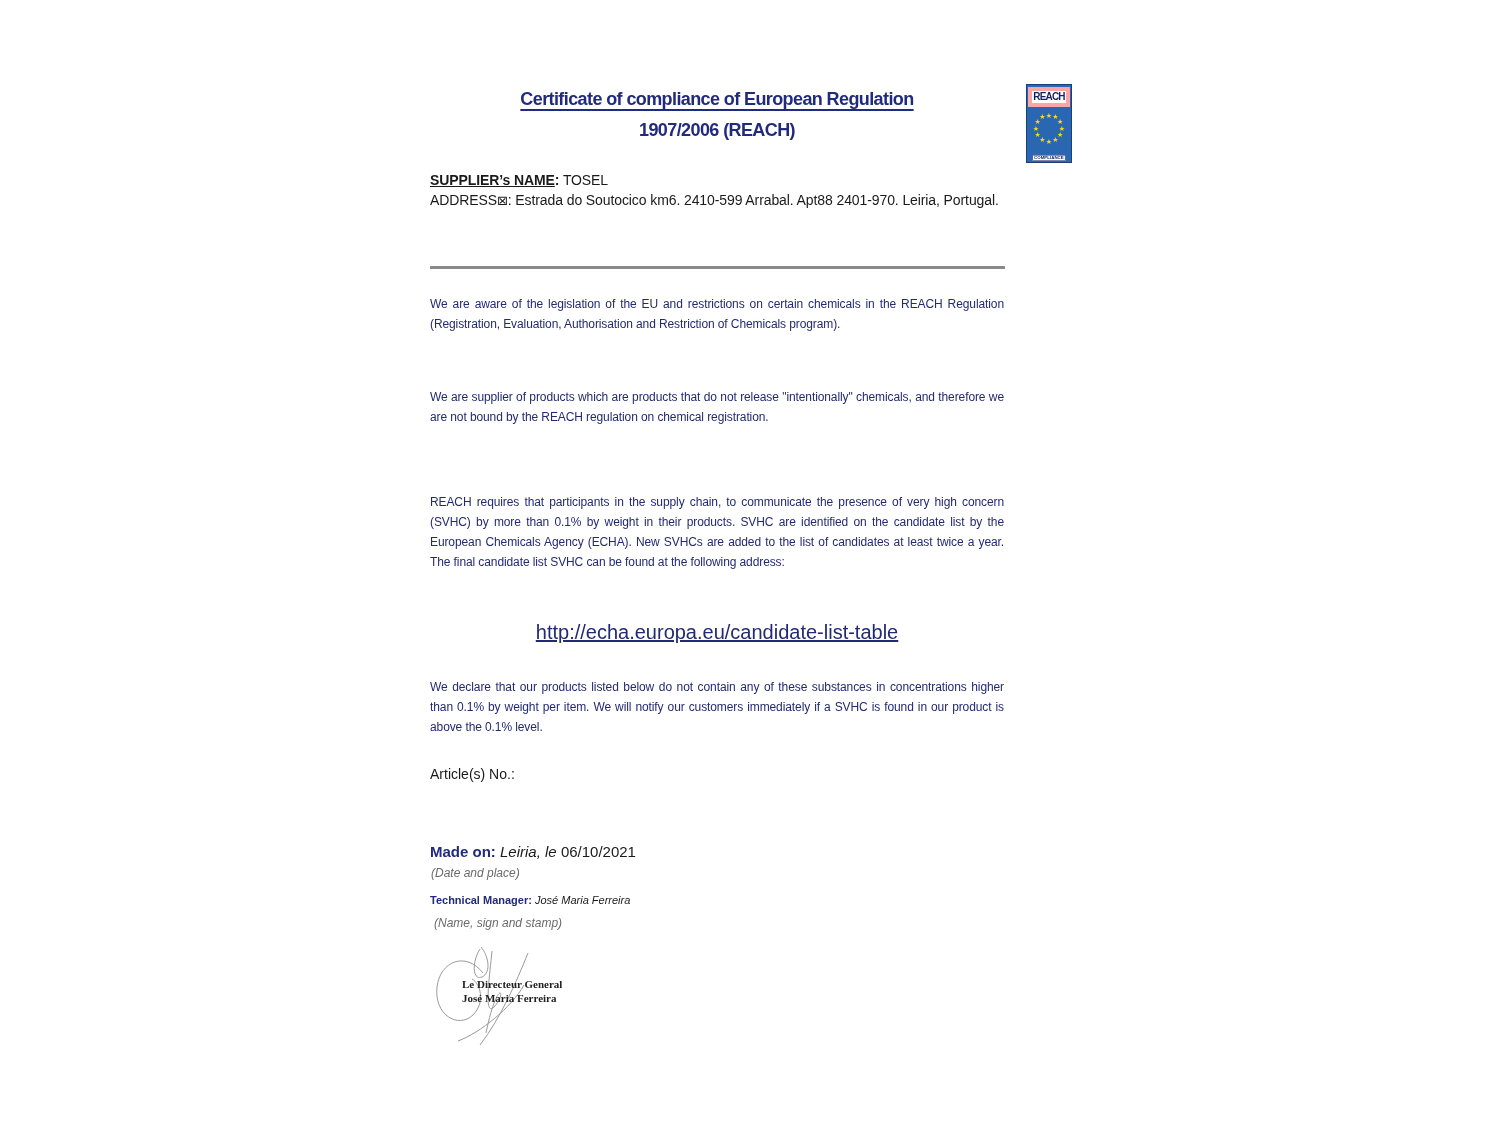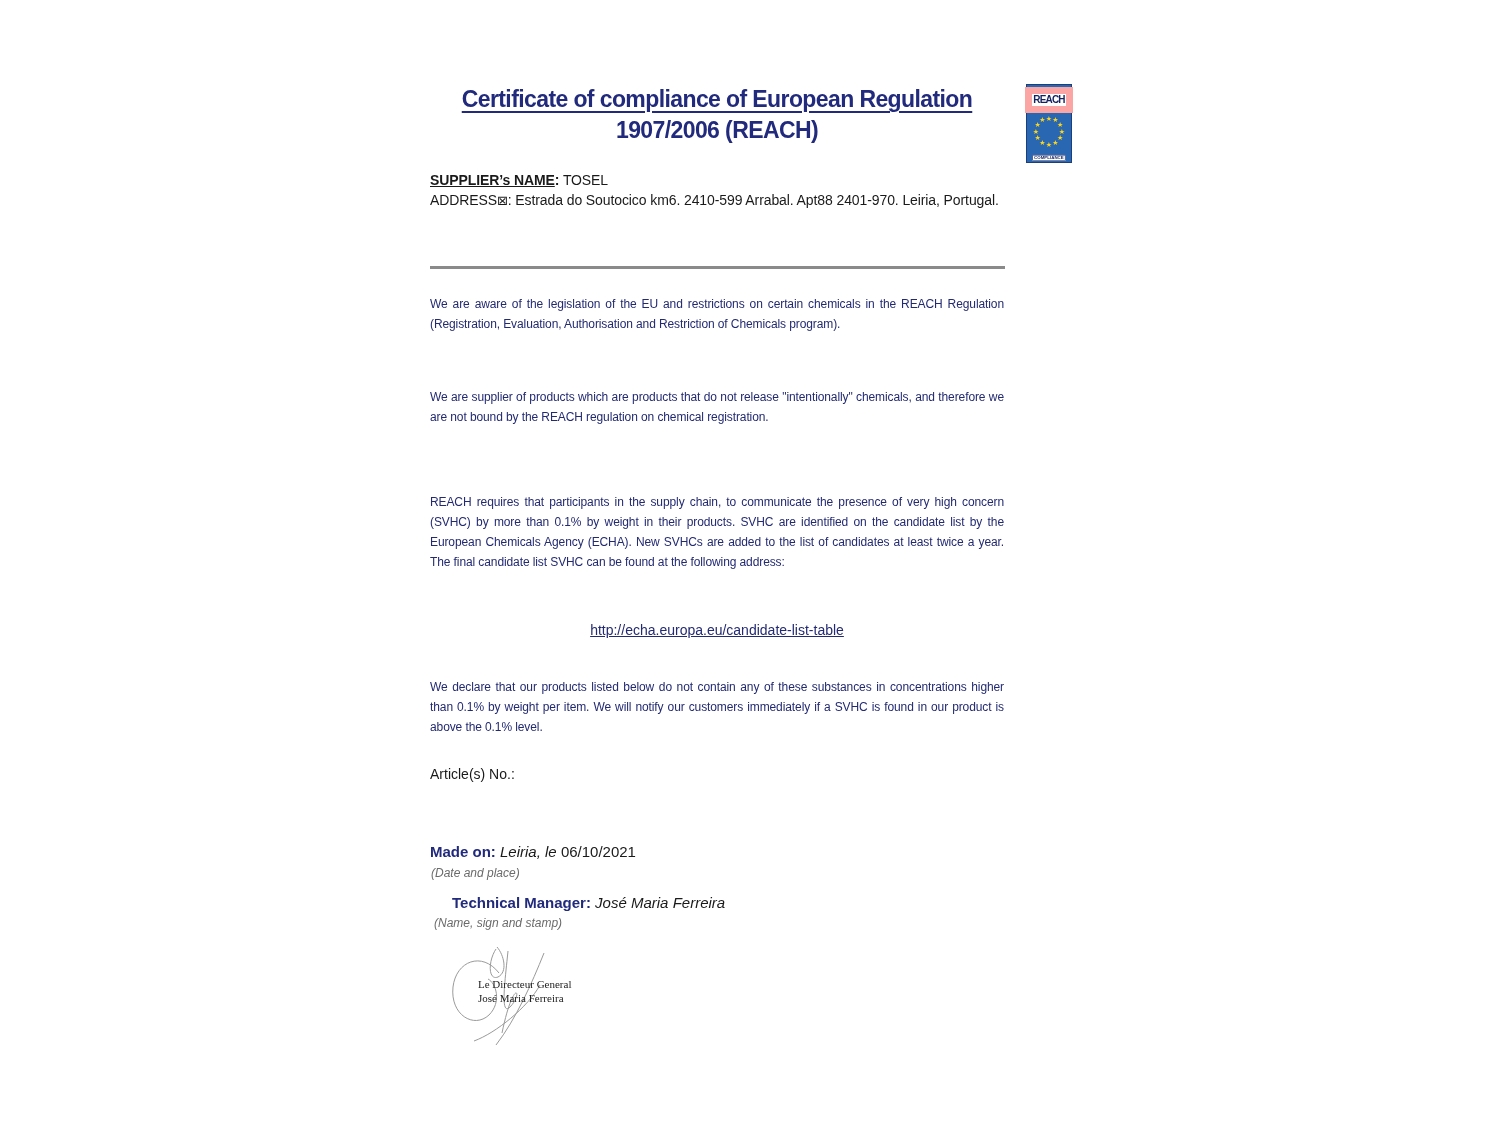--- a/index.html
+++ b/index.html
@@ -4,30 +4,30 @@
 <style>
   html,body{margin:0;padding:0;}
   body{
     width:1500px;height:1125px;background:#ffffff;position:relative;overflow:hidden;
     font-family:"Liberation Sans", sans-serif;
   }
   .abs{position:absolute;}
   
   .title{
     left:418px;top:84px;width:598px;text-align:center;
-    color:#212a7c;font-weight:bold;font-size:23px;line-height:31px;letter-spacing:-0.6px;
+    color:#212a7c;font-weight:bold;font-size:18px;line-height:31px;letter-spacing:-0.6px;
   }
   .title .u{text-decoration:underline;text-decoration-thickness:2px;text-underline-offset:4px;white-space:nowrap;}
   
   .logo{
     left:1026px;top:84px;width:46px;height:79px;background:#2a67b2;border:1px solid #1c3f7a;
     box-sizing:border-box;display:flex;flex-direction:column;align-items:center;
   }
   .logo-reach{
-    margin-top:2px;background:#fff;border:7px solid #fca5a5;color:#16225f;font-weight:bold;
+    margin-top:2px;background:#fff;border:4px solid #fca5a5;color:#16225f;font-weight:bold;
     font-size:10px;line-height:12px;padding:0 1px;letter-spacing:-0.8px;white-space:nowrap;
   }
   .stars-wrap{position:relative;flex:1;width:100%;}
   .stars-wrap .star{
     position:absolute;left:50%;top:50%;font-size:7px;line-height:7px;color:#ffd617;
     font-family:"DejaVu Sans", sans-serif;
   }
   .logo-compliance{
     margin-bottom:1px;background:#fff;border:1px solid #16225f;color:#16225f;font-weight:bold;
     font-size:8px;line-height:9px;padding:0 2px;white-space:nowrap;
@@ -44,32 +44,32 @@
   .monitor-icon{display:inline-block;vertical-align:-1px;margin:0 1px;}
   
   .rule{left:430px;top:266px;width:575px;height:3px;background:#8a8a8a;}
   
   .para{
     left:430px;width:574px;color:#232a72;font-size:12px;line-height:20px;letter-spacing:-0.1px;
     text-align:justify;
   }
   .p1{top:294px;} .p2{top:387px;} .p3{top:492px;} .p4{top:677px;}
   .linkline{left:430px;top:621px;width:574px;text-align:center;}
-  .linkline a{color:#232a72;font-size:14px;text-decoration:underline;}
+  .linkline a{color:#232a72;font-size:20px;text-decoration:underline;}
   .articles{left:430px;top:766px;color:#1a1a1a;font-size:14px;}
   
   .madeon{left:430px;top:843px;font-size:15px;color:#1a1a1a;}
   .lbl{color:#212a7c;font-weight:bold;}
   .it{font-style:italic;}
   .caption{font-size:12px;color:#6b6b6b;font-style:italic;}
   .cap-date{left:431px;top:866px;}
   .cap-name{left:434px;top:916px;}
-  .techmgr{left:452px;top:894px;font-size:15px;color:#1a1a1a;}
+  .techmgr{left:430px;top:894px;font-size:11px;color:#1a1a1a;}
   
-  .signature{left:444px;top:945px;width:150px;height:115px;}
+  .signature{left:428px;top:945px;width:150px;height:115px;font-weight:bold;}
   .sig-svg{position:absolute;left:0;top:0;}
   .stamp-text{
     position:absolute;left:34px;top:32px;color:#222;
     font-family:"Liberation Serif", serif;font-size:11px;line-height:14px;white-space:nowrap;
   }
 </style>
 </head>
 <body>
 
 <div class="abs title">

